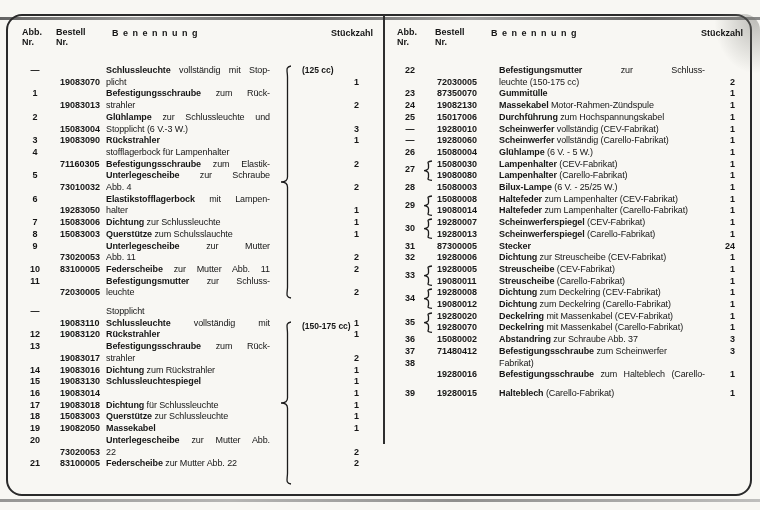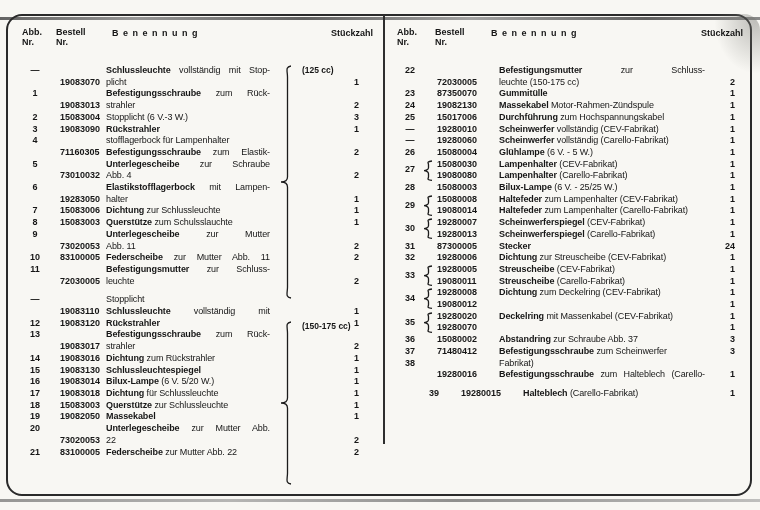--- a/index.html
+++ b/index.html
@@ -114,20 +114,21 @@
             <div class="c-qty">2</div>
           </div>
         </div>
       </div>
       <div class="row">
         <div class="c-abb">2</div>
         <div class="c-body">
           <div class="item">
             <div class="c-bestell">15083004</div>
             <div class="c-ben">
+              <div class="ln just"><span class="lead">Glühlampe</span> zur Schlussleuchte und</div>
               <div class="ln">Stopplicht (6 V.-3 W.)</div>
             </div>
             <div class="c-qty">3</div>
           </div>
         </div>
       </div>
       <div class="row">
         <div class="c-abb">3</div>
         <div class="c-body">
           <div class="item">
@@ -300,23 +301,20 @@
             </div>
             <div class="c-qty">1</div>
           </div>
         </div>
       </div>
       <div class="row">
         <div class="c-abb">16</div>
         <div class="c-body">
           <div class="item">
             <div class="c-bestell">19083014</div>
-            <div class="c-ben">
-              <div class="ln"><span class="lead">Bilux-Lampe</span> (6 V. 5/20 W.)</div>
-            </div>
             <div class="c-qty">1</div>
           </div>
         </div>
       </div>
       <div class="row">
         <div class="c-abb">17</div>
         <div class="c-body">
           <div class="item">
             <div class="c-bestell">19083018</div>
             <div class="c-ben">
@@ -641,20 +639,23 @@
         <div class="c-body">
           <div class="item">
             <div class="c-bestell">19280008</div>
             <div class="c-ben">
               <div class="ln"><span class="lead">Dichtung</span> zum Deckelring (CEV-Fabrikat)</div>
             </div>
             <div class="c-qty">1</div>
           </div>
           <div class="item">
             <div class="c-bestell">19080012</div>
+            <div class="c-ben">
+              <div class="ln"><span class="lead">Dichtung</span> zum Deckelring (Carello-Fabrikat)</div>
+            </div>
             <div class="c-qty">1</div>
           </div>
         </div>
       </div>
       <div class="row mid">
         <div class="c-abb">35</div>
         <div class="c-gutter">
           <svg width="10" height="21.4" viewBox="0 0 10 21.4">
             <path d="M9,1 C3,2 5.5,2.3539999999999996 5.5,4.707999999999999 L5.5,7.703999999999999 C5.5,9.7 2.5,10.7 1,10.7 C2.5,10.7 5.5,11.7 5.5,13.696 L5.5,16.692 C5.5,19.046 3,19.4 9,20.4" fill="none" stroke="#1b1b1b" stroke-width="1.3"></path>
           </svg>
@@ -662,20 +663,23 @@
         <div class="c-body">
           <div class="item">
             <div class="c-bestell">19280020</div>
             <div class="c-ben">
               <div class="ln"><span class="lead">Deckelring</span> mit Massenkabel (CEV-Fabrikat)</div>
             </div>
             <div class="c-qty">1</div>
           </div>
           <div class="item">
             <div class="c-bestell">19280070</div>
+            <div class="c-ben">
+              <div class="ln"><span class="lead">Deckelring</span> mit Massenkabel (Carello-Fabrikat)</div>
+            </div>
             <div class="c-qty">1</div>
           </div>
         </div>
       </div>
       <div class="row">
         <div class="c-abb">36</div>
         <div class="c-gutter"></div>
         <div class="c-body">
           <div class="item">
             <div class="c-bestell">15080002</div>
@@ -706,21 +710,21 @@
           <div class="item">
             <div class="c-bestell">19280016</div>
             <div class="c-ben">
               <div class="ln">Fabrikat)</div>
               <div class="ln just"><span class="lead">Befestigungsschraube</span> zum Halteblech (Carello-</div>
             </div>
             <div class="c-qty">1</div>
           </div>
         </div>
       </div>
-      <div class="row" style="margin-top: 7px; margin-left: 24px;">
+      <div class="row" style="margin-top: 7px;">
         <div class="c-abb">39</div>
         <div class="c-gutter"></div>
         <div class="c-body">
           <div class="item">
             <div class="c-bestell">19280015</div>
             <div class="c-ben">
               <div class="ln"><span class="lead">Halteblech</span> (Carello-Fabrikat)</div>
             </div>
             <div class="c-qty">1</div>
           </div>

